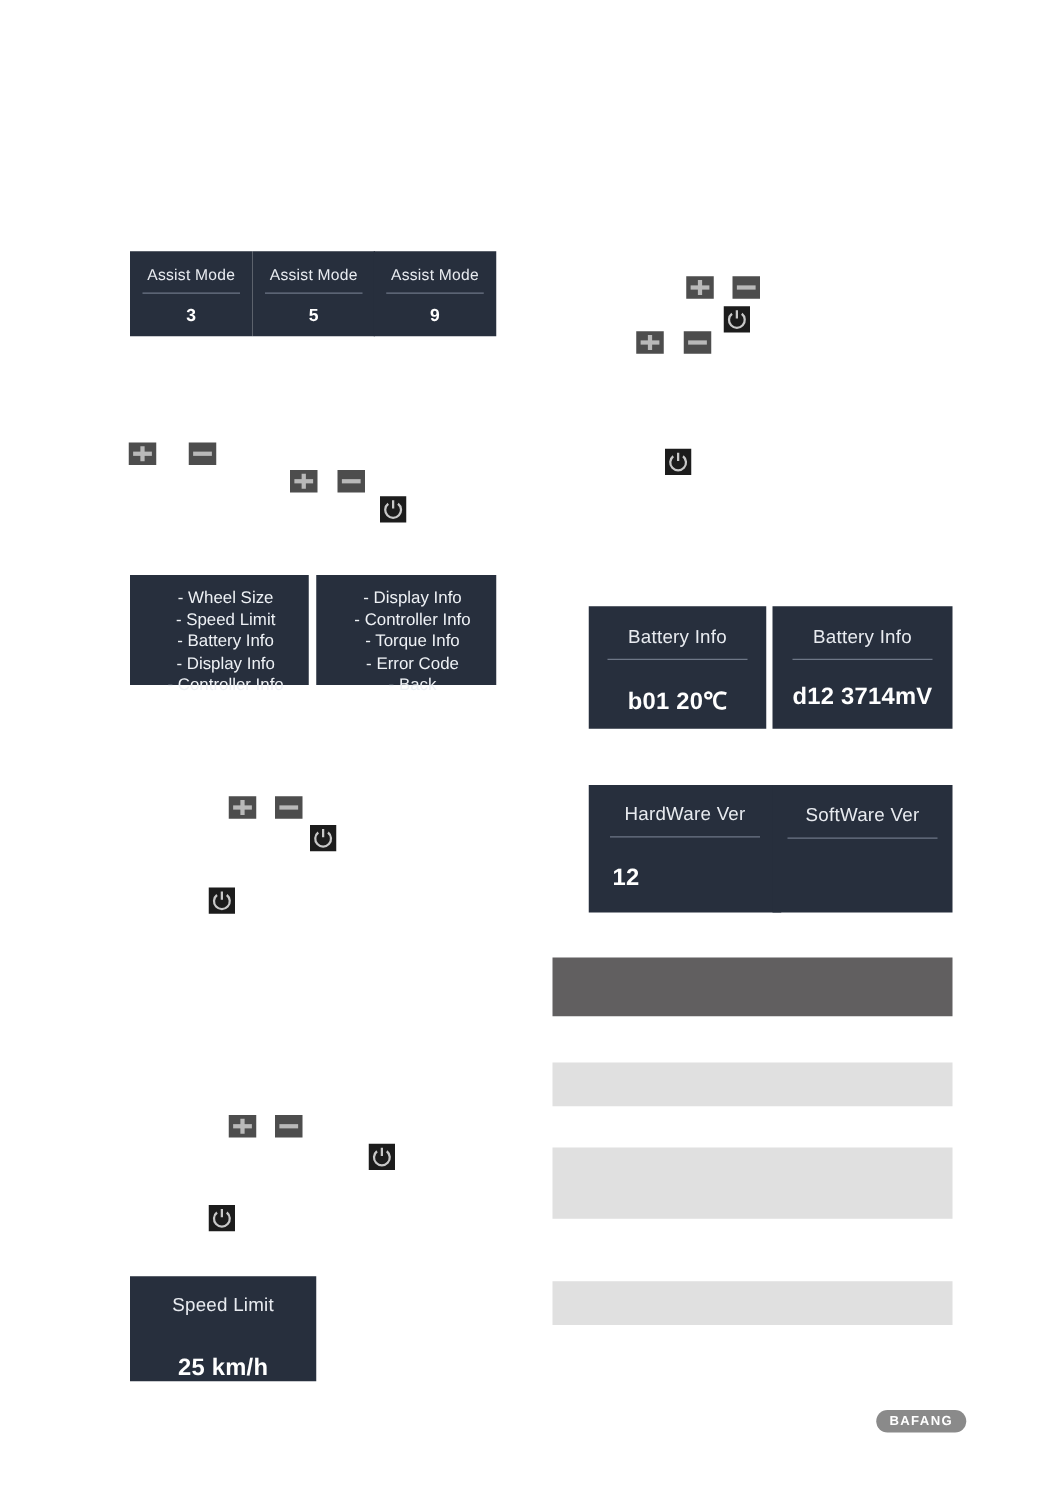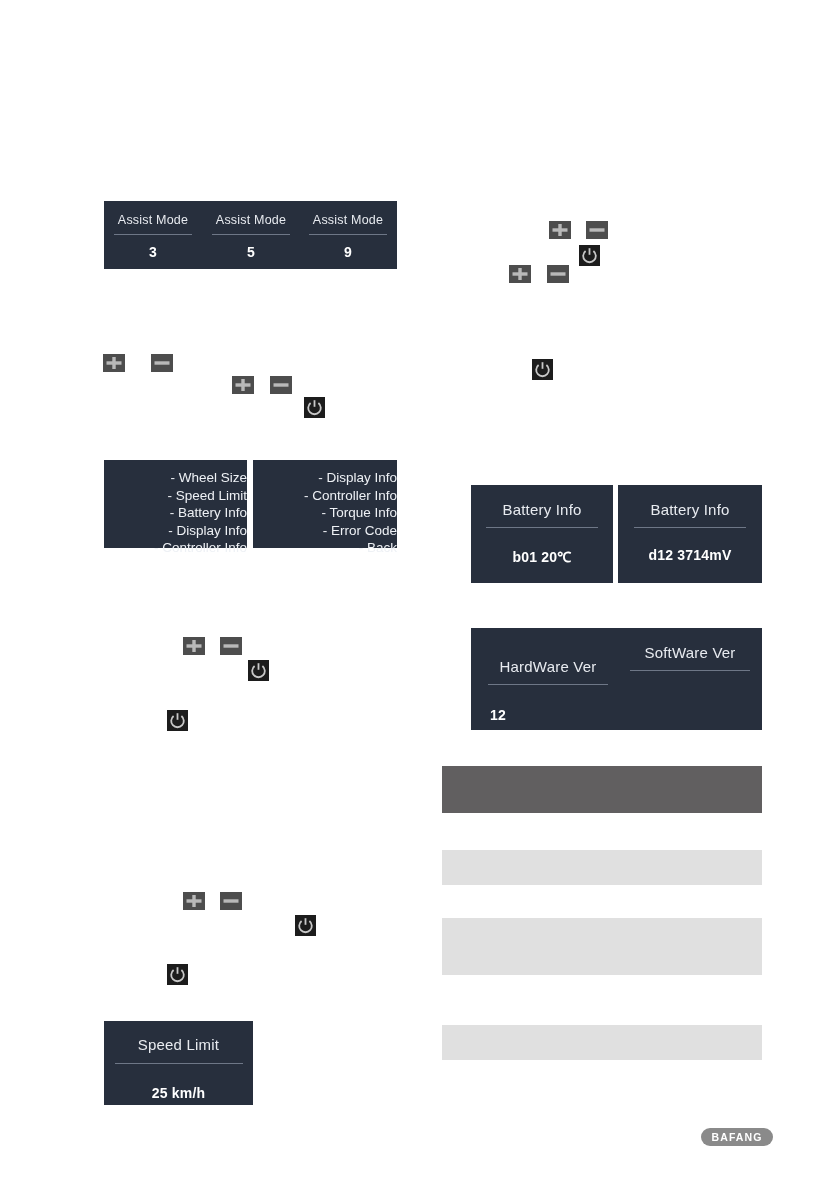--- a/index.html
+++ b/index.html
@@ -37,21 +37,21 @@
     letter-spacing: 0.2px;
     color: #e8ebf0;
     white-space: nowrap;
   }
   .lcd-rule {
     height: 1px;
     background: #6e7787;
     align-self: center;
   }
   .lcd-value {
-    font-size: 14px;
+    font-size: 19px;
     font-weight: bold;
     color: #ffffff;
     white-space: nowrap;
     letter-spacing: 0.2px;
   }
   .lcd-value.left {
     align-self: flex-start;
   }
   .lcd-value-2 {
     font-size: 17px;
@@ -68,21 +68,21 @@
     height: 68px;
     padding-top: 12px;
   }
   .assist .lcd-title { font-size: 12.5px; }
   .assist .lcd-rule { width: 78px; margin-top: 7px; }
   .assist .lcd-value { font-size: 14px; margin-top: 9px; font-weight: bold; }
 
   
   .menu {
     padding: 9px 0 0 10px;
-    align-items: flex-end;
+    align-items: center;
   }
   .menu-item {
     font-size: 13.5px;
     color: #eef1f5;
     line-height: 17.5px;
     white-space: nowrap;
   }
 
   
   .key {
@@ -259,21 +259,21 @@
       <rect x="9.6" y="3.2" width="1.8" height="6.6" fill="#c8c8c8"></rect>
     </svg>
   </span>
   <span class="key power" style="left:167px; top:710px;">
     <svg width="21" height="21" viewBox="0 0 21 21">
       <path d="M6.6 6.0 A6.3 6.3 0 1 0 14.4 6.0" fill="none" stroke="#c8c8c8" stroke-width="1.8"></path>
       <rect x="9.6" y="3.2" width="1.8" height="6.6" fill="#c8c8c8"></rect>
     </svg>
   </span>
 
-  <div class="lcd" style="left:471px; top:628px; width:154px; height:102px; padding-top:30px;">
+  <div class="lcd" style="left:471px; top:628px; width:154px; height:102px; padding-top:15px;">
     <div class="lcd-title">HardWare Ver</div>
     <div class="lcd-rule" style="width:120px; margin-top:9px;"></div>
     <div class="lcd-value left" style="margin-top:22px; margin-left:19px;">12</div>
   </div>
 
   <div class="lcd" style="left:618px; top:628px; width:144px; height:102px; padding-top:16px;">
     <div class="lcd-title">SoftWare Ver</div>
     <div class="lcd-rule" style="width:120px; margin-top:9px;"></div>
   </div>
 

